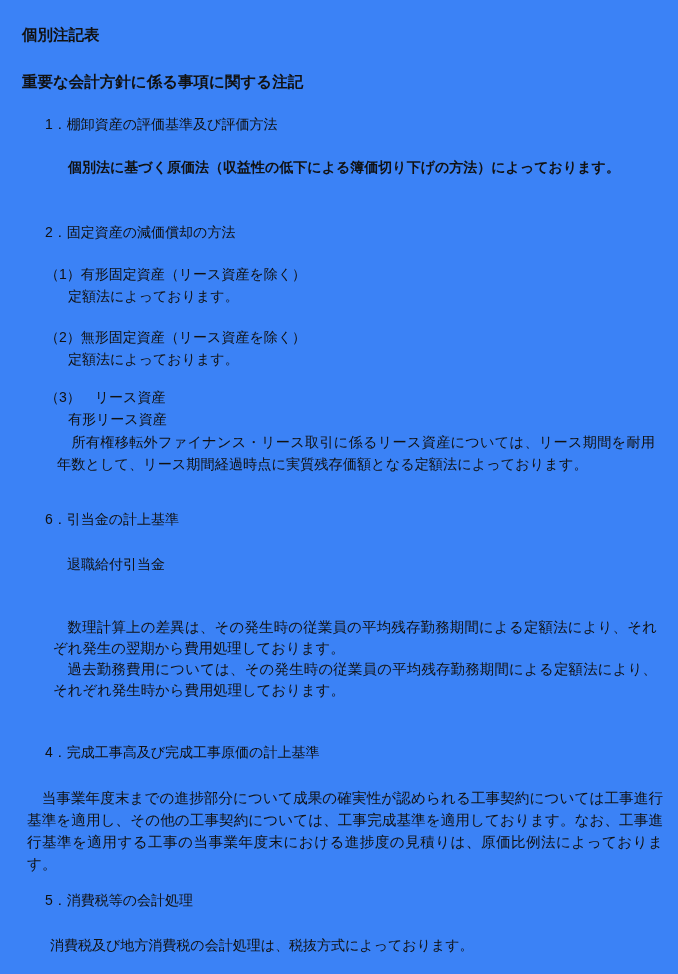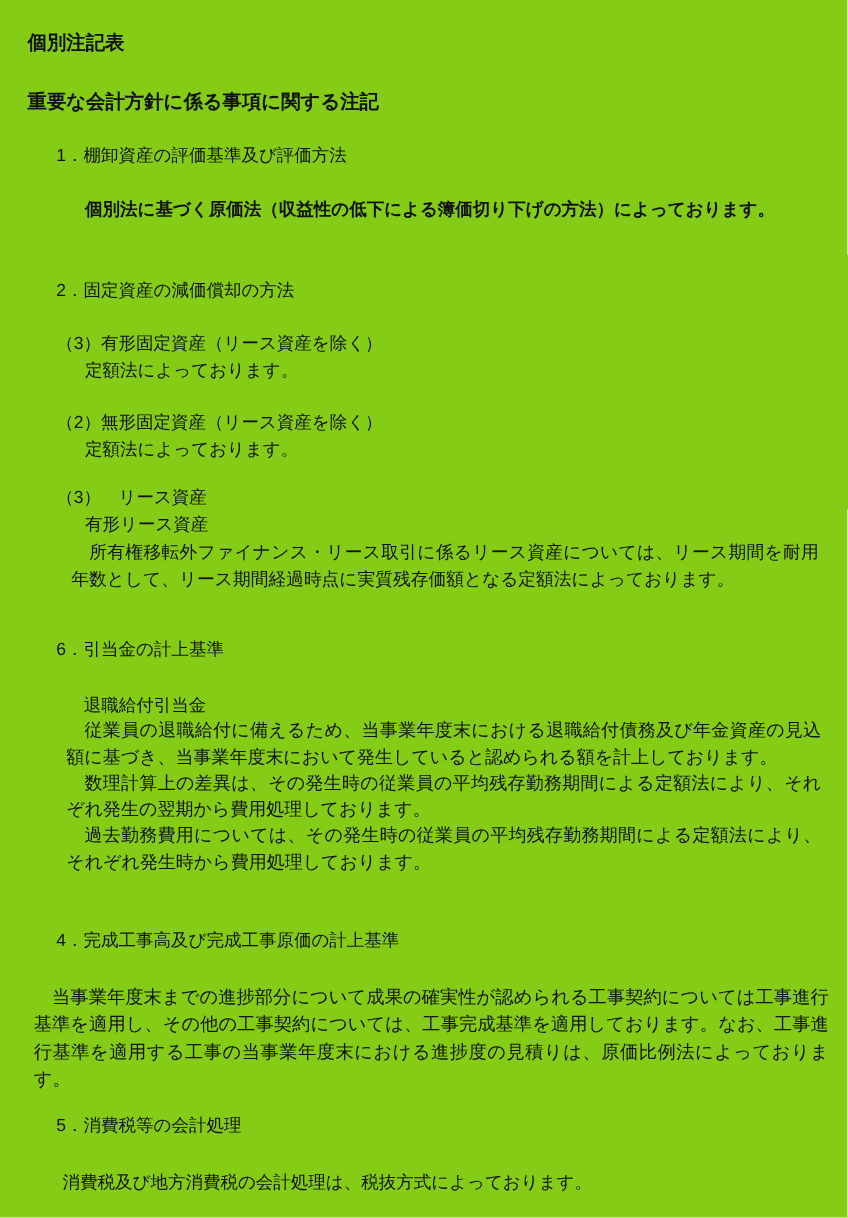--- a/index.html
+++ b/index.html
@@ -6,21 +6,21 @@
   html, body { background: #ffffff; }
   body {
     font-family: "Liberation Sans", "DejaVu Sans", sans-serif;
     color: #111111;
     -webkit-font-smoothing: antialiased;
   }
   .page {
     position: relative;
     width: 678px;
     height: 974px;
-    background: #84cc16;
+    background: #3b82f6;
     overflow: hidden;
   }
   .line {
     position: absolute;
     font-size: 14px;
     line-height: 21px;
     white-space: nowrap;
     letter-spacing: 0;
   }
   .wrap {
@@ -67,33 +67,32 @@
 
   <div class="line bold p-title">個別注記表</div>
 
   <div class="line bold p-heading">重要な会計方針に係る事項に関する注記</div>
 
   <div class="line p-s1label">1．棚卸資産の評価基準及び評価方法</div>
   <div class="line p-s1body">個別法に基づく原価法（収益性の低下による簿価切り下げの方法）によっております。</div>
 
   <div class="line p-s2label">2．固定資産の減価償却の方法</div>
 
-  <div class="line p-s2i1">（3）有形固定資産（リース資産を除く）</div>
+  <div class="line p-s2i1">（1）有形固定資産（リース資産を除く）</div>
   <div class="line p-s2i1b">定額法によっております。</div>
 
   <div class="line p-s2i2">（2）無形固定資産（リース資産を除く）</div>
   <div class="line p-s2i2b">定額法によっております。</div>
 
   <div class="line p-s2i3">（3）　リース資産</div>
   <div class="line p-s2i3sub">有形リース資産</div>
   <div class="wrap p-s2i3b">　所有権移転外ファイナンス・リース取引に係るリース資産については、リース期間を耐用年数として、リース期間経過時点に実質残存価額となる定額法によっております。</div>
 
   <div class="line p-s3label">6．引当金の計上基準</div>
   <div class="line p-s3sub">退職給付引当金</div>
-  <div class="wrap p-s3p1">　従業員の退職給付に備えるため、当事業年度末における退職給付債務及び年金資産の見込額に基づき、当事業年度末において発生していると認められる額を計上しております。</div>
   <div class="wrap p-s3p2">　数理計算上の差異は、その発生時の従業員の平均残存勤務期間による定額法により、それぞれ発生の翌期から費用処理しております。</div>
   <div class="wrap p-s3p3">　過去勤務費用については、その発生時の従業員の平均残存勤務期間による定額法により、それぞれ発生時から費用処理しております。</div>
 
   <div class="line p-s4label">4．完成工事高及び完成工事原価の計上基準</div>
   <div class="wrap p-s4body">　当事業年度末までの進捗部分について成果の確実性が認められる工事契約については工事進行基準を適用し、その他の工事契約については、工事完成基準を適用しております。なお、工事進行基準を適用する工事の当事業年度末における進捗度の見積りは、原価比例法によっております。</div>
 
   <div class="line p-s5label">5．消費税等の会計処理</div>
   <div class="line p-s5body">消費税及び地方消費税の会計処理は、税抜方式によっております。</div>
 
 </div>

